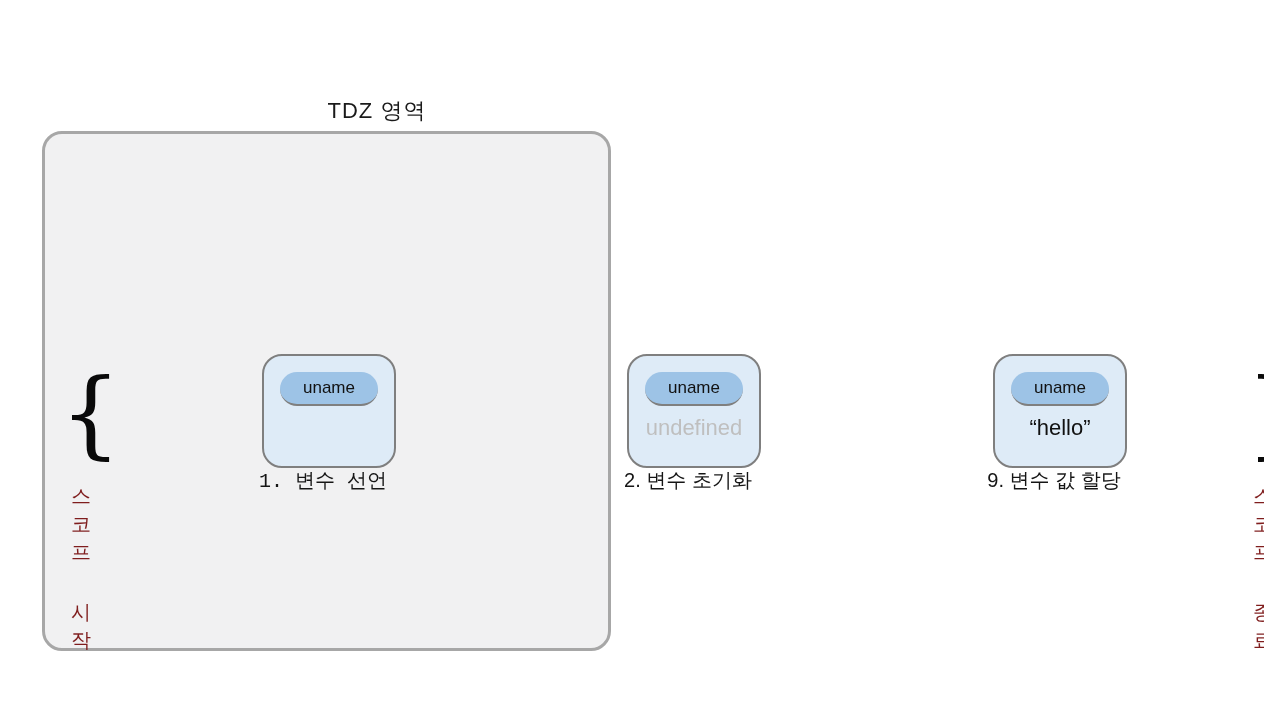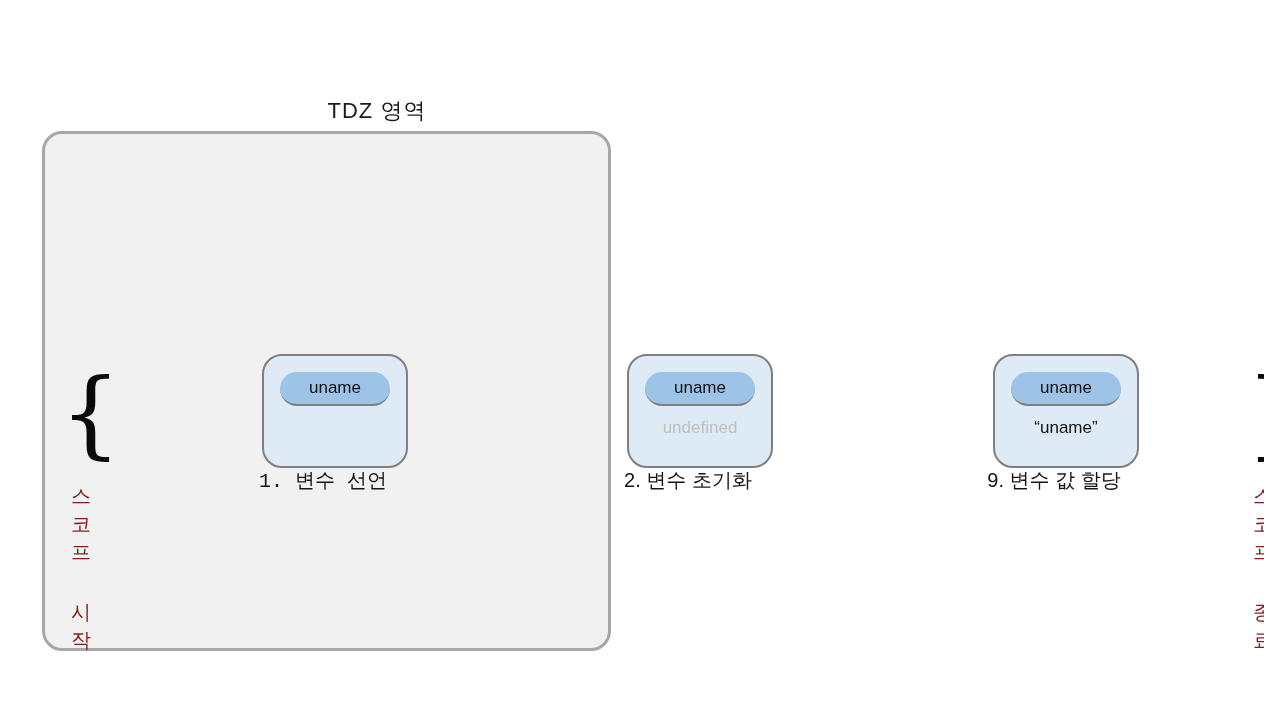--- a/index.html
+++ b/index.html
@@ -31,41 +31,41 @@
     top: 99px;
     width: 569px;
     height: 520px;
     background: #f1f1f2;
     border: 3px solid #a7a7a7;
   }
 
   .var-box {
     position: absolute;
     top: 322px;
-    width: 146px;
+    width: 134px;
     border: 2px solid #7f7f7f;
     background: #deebf7;
   }
   .var-box .var-header {
     height: 26px;
     background: #9dc3e6;
     border-bottom: 2px solid #7f7f7f;
     display: flex;
     align-items: center;
     justify-content: center;
     font-size: 17px;
     color: #111111;
   }
   .var-box .var-body {
     height: 44px;
     background: #deebf7;
     display: flex;
     align-items: center;
     justify-content: center;
-    font-size: 17px;
+    font-size: 22px;
     color: #111111;
   }
   .var-body.muted { color: #bfbfbf; }
 
   .box-1 { left: 230px; }
   .box-2 { left: 595px; }
   .box-3 { left: 961px; }
 
   .step-caption {
     position: absolute;
@@ -128,21 +128,21 @@
   <div class="step-caption caption-1">1. 변수 선언</div>
 
   <div class="var-box box-2">
     <div class="var-header">uname</div>
     <div class="var-body muted">undefined</div>
   </div>
   <div class="step-caption caption-2">2. 변수 초기화</div>
 
   <div class="var-box box-3">
     <div class="var-header">uname</div>
-    <div class="var-body">“uname”</div>
+    <div class="var-body">“hello”</div>
   </div>
   <div class="step-caption caption-3">9. 변수 값 할당</div>
 
   <div class="brace brace-close">}</div>
   <div class="scope-label scope-label-end">
     <div>스코프</div>
     <div>종료</div>
   </div>
 
 </div>

